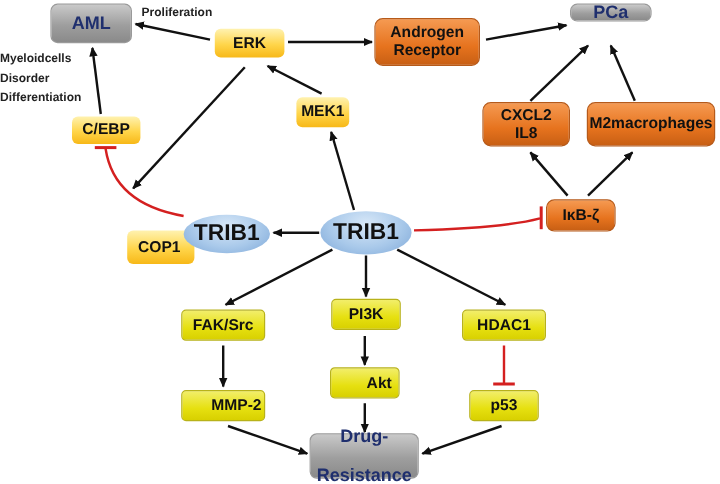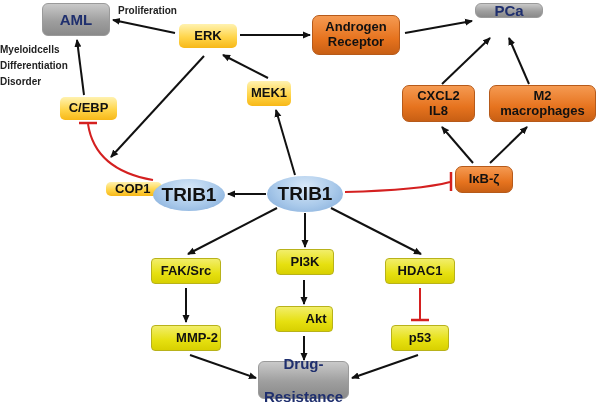--- a/index.html
+++ b/index.html
@@ -56,42 +56,42 @@
   <div class="node gray" style="left:42px;top:3px;width:68px;height:33px;">AML</div>
   <div class="node gray" style="left:475px;top:3px;width:68px;height:15px;">PCa</div>
   <div class="node gray" style="left:258px;top:361px;width:91px;height:38px;flex-direction:column;gap:16px;">
     <span>Drug-</span>
     <span>Resistance</span>
   </div>
 
   <div class="node gold" style="left:179px;top:24px;width:58px;height:24px;">ERK</div>
   <div class="node gold" style="left:247px;top:81px;width:44px;height:25px;">MEK1</div>
   <div class="node gold" style="left:60px;top:97px;width:57px;height:23px;text-align:center;">C/EBP</div>
-  <div class="node gold" style="left:106px;top:182px;width:56px;height:14px;justify-content:flex-start;padding-left:9px;">COP1</div>
+  <div class="node gold" style="left:106px;top:192px;width:56px;height:28px;justify-content:flex-start;padding-left:9px;">COP1</div>
 
   <div class="node orange" style="left:312px;top:15px;width:88px;height:40px;padding:0 6px;">Androgen Receptor</div>
   <div class="node orange" style="left:402px;top:85px;width:73px;height:37px;flex-direction:column;">
     <span>CXCL2</span>
     <span>IL8</span>
   </div>
-  <div class="node orange" style="left:489px;top:85px;width:107px;height:37px;flex-direction:column;">
+  <div class="node orange" style="left:489px;top:85px;width:107px;height:37px;flex-direction:row;">
     <span>M2</span>
     <span>macrophages</span>
   </div>
   <div class="node orange" style="left:455px;top:166px;width:58px;height:27px;">IκB-ζ</div>
 
   <div class="node ellipse" style="left:153px;top:179px;width:72px;height:32px;">TRIB1</div>
   <div class="node ellipse" style="left:267px;top:176px;width:76px;height:36px;">TRIB1</div>
 
   <div class="node yellow" style="left:151px;top:258px;width:70px;height:26px;">FAK/Src</div>
   <div class="node yellow" style="left:276px;top:249px;width:58px;height:26px;">PI3K</div>
   <div class="node yellow" style="left:385px;top:258px;width:70px;height:26px;">HDAC1</div>
   <div class="node yellow" style="left:151px;top:325px;width:70px;height:26px;padding-left:22px;">MMP-2</div>
   <div class="node yellow" style="left:275px;top:306px;width:58px;height:26px;padding-left:24px;">Akt</div>
   <div class="node yellow" style="left:391px;top:325px;width:58px;height:26px;">p53</div>
 
   <div class="label" style="left:118px;top:3px;width:80px;">Proliferation</div>
   <div class="label" style="left:0px;top:42px;width:80px;">
     <div>Myeloidcells</div>
+    <div>Disorder</div>
     <div>Differentiation</div>
-    <div>Disorder</div>
   </div>
 </div>
 
 </body></html>

